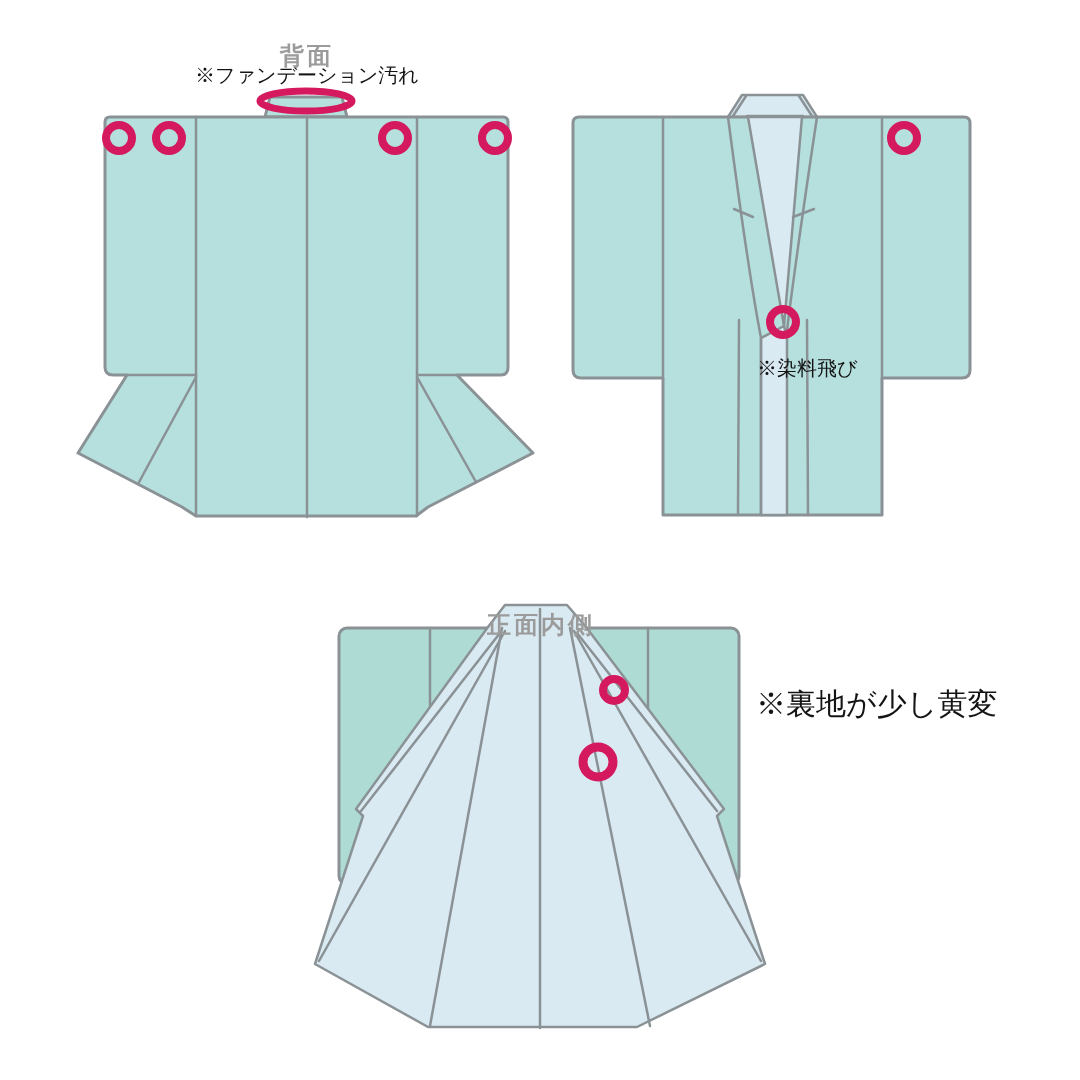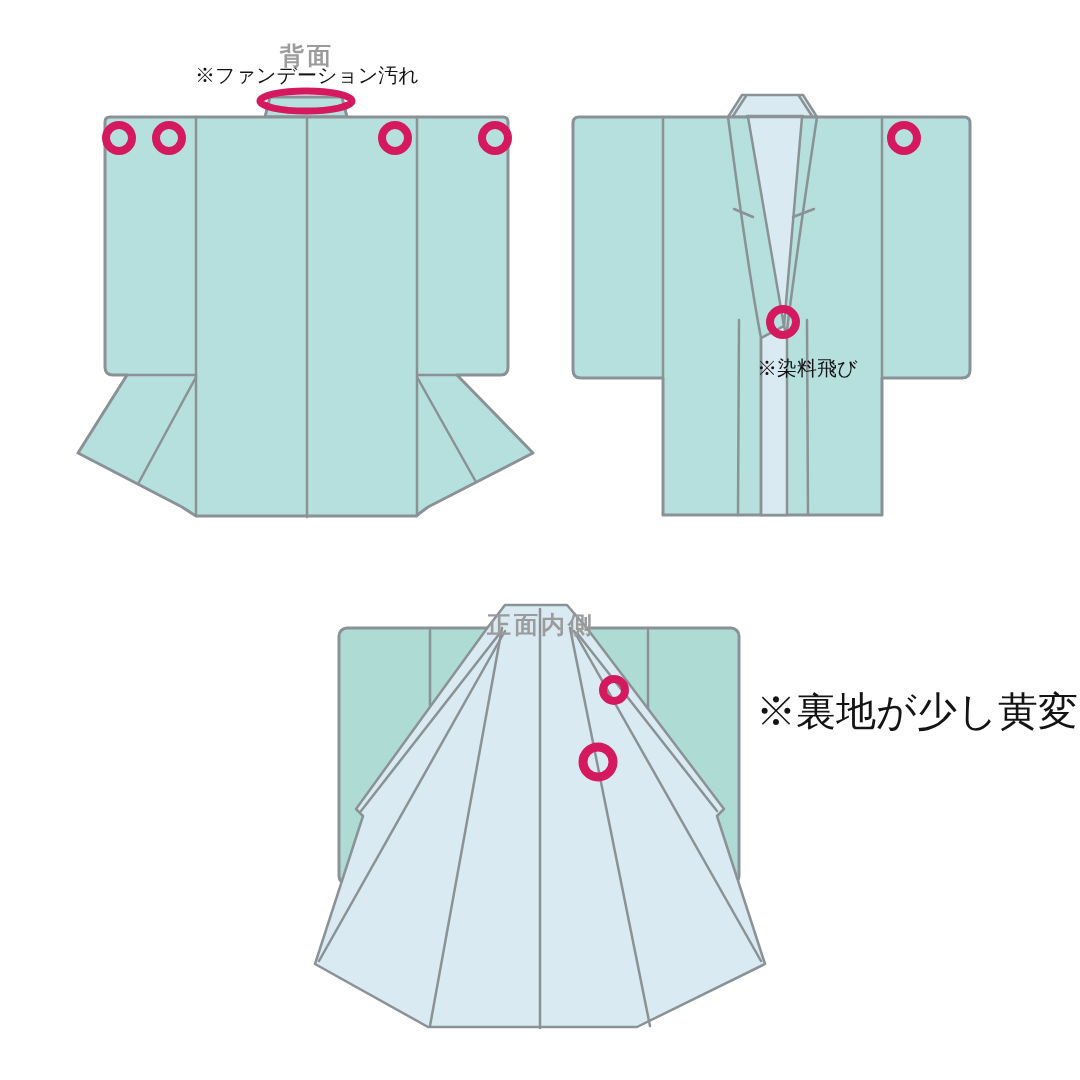--- a/index.html
+++ b/index.html
@@ -37,21 +37,21 @@
   #front-label{left:673px;top:42px;}
   #inside-label{left:441px;top:568px;margin-top:41px;}
 
   .annotation{
     position:absolute;
     color:var(--text);
     white-space:nowrap;
   }
   #back-annotation{left:195px;top:62px;font-size:20px;}
   #front-annotation{left:757px;top:343px;font-size:20px;margin-top:12px;}
-  #inside-annotation{left:756px;top:684px;font-size:40px;}
+  #inside-annotation{left:756px;top:684px;font-size:30px;}
 </style>
 </head>
 <body>
 
 <div class="stage">
 
   <section class="view">
     <svg id="back-svg" class="figure" width="490" height="445" viewBox="0 0 490 445">
 
       <polygon class="fabric" points="215,12 287,12 292,32 210,32"></polygon>

